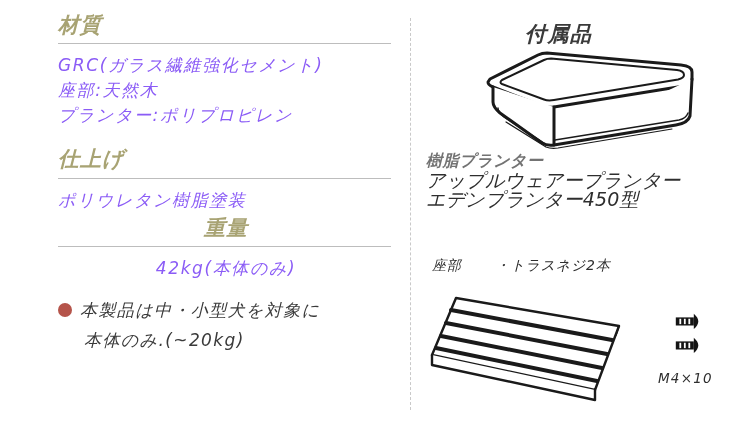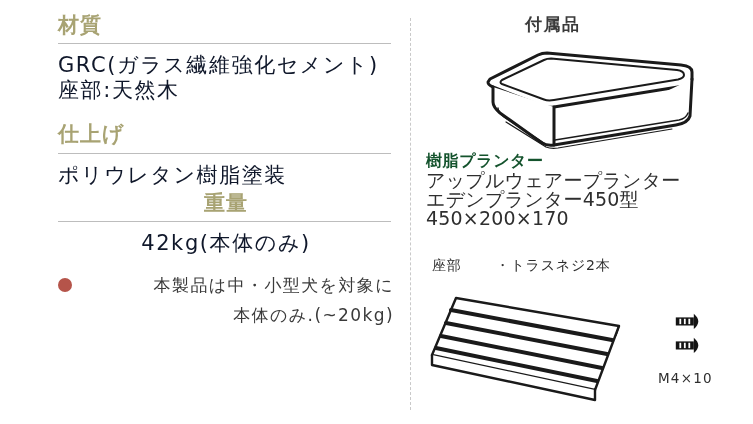--- a/index.html
+++ b/index.html
@@ -13,20 +13,21 @@
     font-family: "DejaVu Sans", "Liberation Sans", sans-serif;
     color: #333333;
     overflow: hidden;
     position: relative;
   }
   #page {
     position: relative;
     width: 753px;
     height: 317px;
     background: #ffffff;
+    font-style: italic;
   }
 
   
   .vdivider {
     position: absolute;
     left: 410px;
     top: 18px;
     width: 0px;
     height: 392px;
     border-left: 1px dashed #c9c9c9;
@@ -54,22 +55,22 @@
   .rule {
     height: 0;
     border-top: 1px solid #bdbdbd;
     margin: 5px 0 0 0;
     width: 333px;
   }
   .spec-lines {
     margin: 9px 0 0 0;
   }
   .spec-line {
-    font-size: 21px;
-    color: #0f172a;
+    font-size: 17px;
+    color: #8b5cf6;
     letter-spacing: 1.6px;
     line-height: 25px;
     white-space: nowrap;
   }
 
   .note {
     position: relative;
     margin-top: 14px;
     padding-left: 22px;
     font-size: 17px;
@@ -79,36 +80,36 @@
   }
   .note-dot {
     position: absolute;
     left: 0px;
     top: 8px;
     width: 14px;
     height: 14px;
     border-radius: 50%;
     background: #b5544a;
   }
-  .note-line { white-space: nowrap; display: block; text-align: right; }
+  .note-line { white-space: nowrap; display: block; }
   .note-line.indent { padding-left: 4px; }
 
   
   .right-col {
     position: absolute;
     left: 418px;
     top: 0px;
     width: 335px;
     height: 424px;
   }
   .acc-heading {
     position: absolute;
     left: 107px;
-    top: 13px;
-    font-size: 17px;
+    top: 20px;
+    font-size: 21px;
     font-weight: bold;
     color: #3a3a3a;
     letter-spacing: 1.5px;
     white-space: nowrap;
   }
 
   .planter-art {
     position: absolute;
     left: 58px;
     top: 46px;
@@ -118,21 +119,21 @@
 
   .planter-caption {
     position: absolute;
     left: 8px;
     top: 150px;
     width: 310px;
   }
   .cap-title {
     font-size: 16px;
     font-weight: bold;
-    color: #14532d;
+    color: #737373;
     letter-spacing: 0.6px;
     line-height: 21px;
     white-space: nowrap;
   }
   .cap-line {
     font-size: 19px;
     color: #2e2e2e;
     letter-spacing: 0.2px;
     line-height: 19px;
     white-space: nowrap;
@@ -191,20 +192,21 @@
   <div class="vdivider"></div>
 
   <div class="left-col">
 
     <div class="spec-block" style="padding-top:12px;">
       <div class="spec-heading">材質</div>
       <div class="rule"></div>
       <div class="spec-lines">
         <div class="spec-line">GRC(ガラス繊維強化セメント)</div>
         <div class="spec-line">座部:天然木</div>
+        <div class="spec-line">プランター:ポリプロピレン</div>
       </div>
     </div>
 
     <div class="spec-block" style="margin-top:18px;">
       <div class="spec-heading">仕上げ</div>
       <div class="rule"></div>
       <div class="spec-lines">
         <div class="spec-line">ポリウレタン樹脂塗装</div>
       </div>
     </div>
@@ -246,21 +248,20 @@
 
           <path d="M30,76 L70,101 Q75,103 82,102 L196,83" stroke-width="1.2"></path>
         </g>
       </svg>
     </div>
 
     <div class="planter-caption">
       <div class="cap-title">樹脂プランター</div>
       <div class="cap-line">アップルウェアープランター</div>
       <div class="cap-line">エデンプランター450型</div>
-      <div class="cap-line">450×200×170</div>
     </div>
 
     <div class="seat-label-row">
       <span class="seat-word">座部</span><span class="screw-word">・トラスネジ2本</span>
     </div>
 
     <div class="seat-art">
       <svg viewBox="0 0 215 128" width="215" height="128" xmlns="http://www.w3.org/2000/svg">
         <g fill="none" stroke="#1a1a1a" stroke-linejoin="round" stroke-linecap="round">
 

